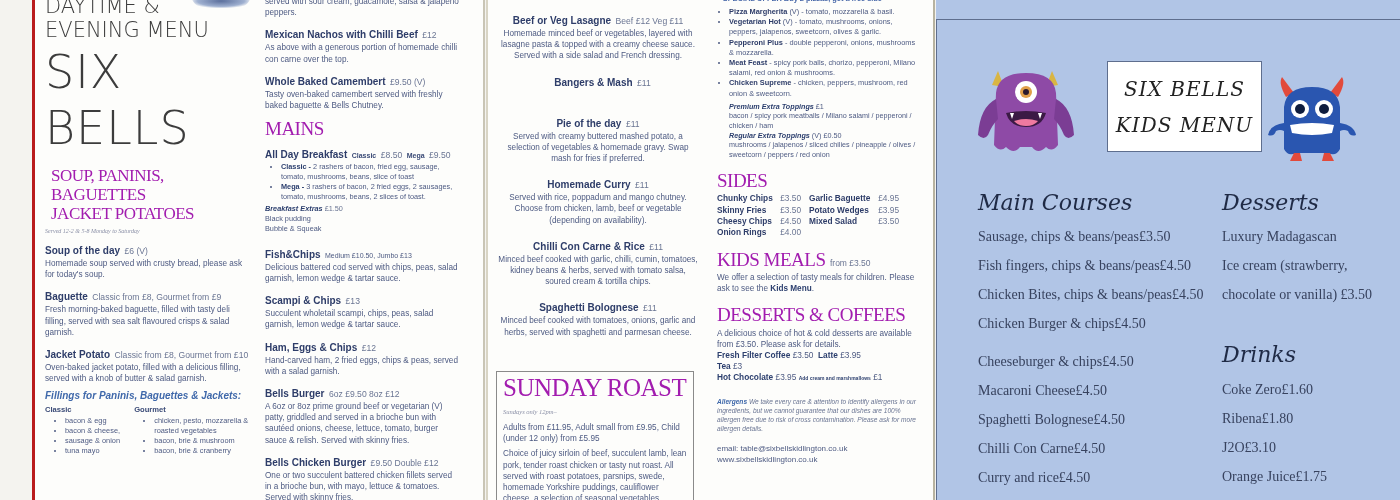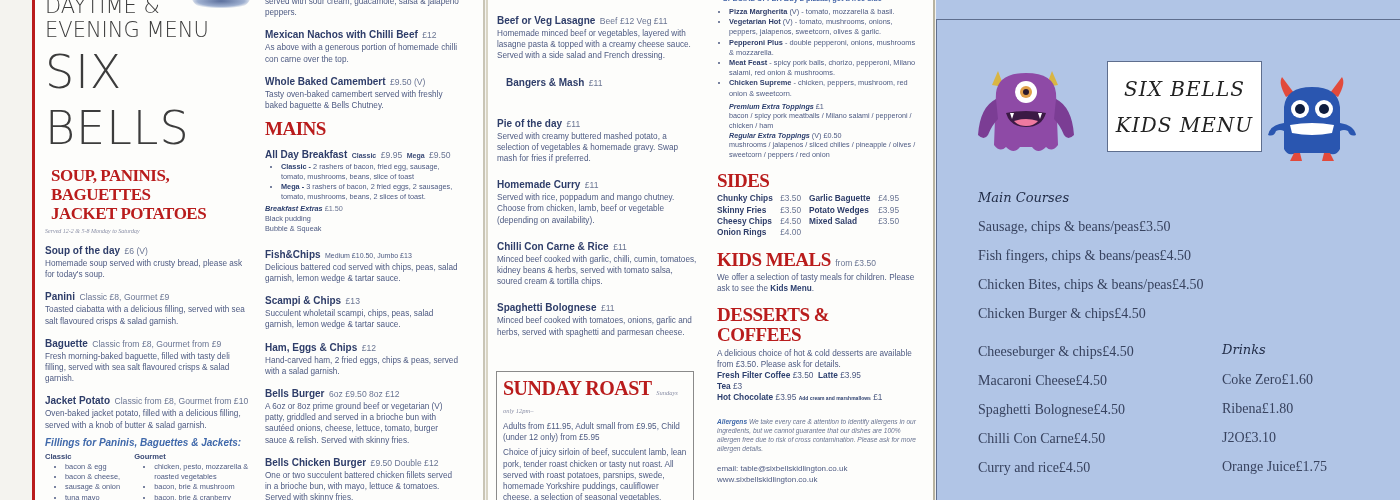--- a/index.html
+++ b/index.html
@@ -3,47 +3,47 @@
 <meta charset="utf-8">
 <style>
   html, body { margin:0; padding:0; }
   body { width:1400px; height:500px; overflow:hidden; position:relative; background:#f4f3ef; font-family:"Liberation Sans", sans-serif; }
   .page { position:absolute; top:0; height:500px; background:#fdfdfb; overflow:hidden; }
   .page.left { left:32px; width:424px; border-left:3px solid #b91c1c; border-right:2px solid #c9c5b5;padding-left:24px; }
   .page.right { left:486px; width:445px; border-left:2px solid #d8d4c4; border-right:2px solid #b8b3a0; }
   .col { position:absolute; top:0; }
   .c1 { left:10px; width:204px; }
   .c2 { left:230px; width:195px; }
-  .c3 { left:9px; width:202px; }
+  .c3 { left:9px; width:202px;text-align:center; }
   .c4 { left:229px; width:200px; }
   .navy { color:#2c3f6e; }
   .grey { color:#6a7593; }
   .txt { font-size:8.2px; line-height:11.2px; color:#4d5a82; }
   .item { margin-bottom:6px; }
   .iname { font-weight:bold; color:#2e3d69; font-size:10px; }
   .iprice { color:#6a7593; font-size:8.6px; }
   .isub { font-size:7px; font-weight:bold; color:#3a4a76; }
-  .sect { font-family:"Liberation Serif", serif; color:#b91c1c; font-size:19px; letter-spacing:-0.5px; line-height:20px; margin:4px 0 5px 0;font-weight:bold; }
+  .sect { font-family:"Liberation Serif", serif; color:#a21caf; font-size:19px; letter-spacing:-0.5px; line-height:20px; margin:4px 0 5px 0; }
   .bigtitle { font-family:"DejaVu Sans", sans-serif; color:#3c3c3c; font-weight:300; }
   ul { margin:0; padding-left:16px; }
   li { margin:0; }
   .fill-cols { display:flex; gap:10px; font-size:7.4px; line-height:10.2px; color:#4d5a82; }
   .fill-cols .h { font-weight:bold; color:#3a4a76; font-size:7.6px; }
   .fill-cols ul { padding-left:20px; }
   .pizza li { font-size:7.4px; line-height:10.2px; color:#4d5a82; }
   .pizza li b { color:#2e3d69; }
   .sides { display:grid; grid-template-columns:92px 98px; font-size:8.3px; line-height:11.2px; }
   .sides .row { display:flex; justify-content:space-between; padding-right:8px; }
   .sides b { color:#2e3d69; }
   .roast { position:absolute; left:8px; top:371px; width:198px; height:140px; border:1.5px solid #8a8a8a; padding:6px 6px; box-sizing:border-box; background:#fdfdfb; }
   .kids { position:absolute; left:936px; top:0; width:464px; height:500px; background:#b1c5e6; }
   .kids .topline { position:absolute; left:0; top:19px; width:464px; border-top:1.5px solid #5e6e8e; }
   .kids .leftline { position:absolute; left:0; top:19px; height:481px; border-left:1.5px solid #5e6e8e; }
   .kidsbox { position:absolute; left:171px; top:61px; width:153px; height:89px; background:#fff; border:1.5px solid #5e6e8e; display:flex; flex-direction:column; justify-content:center; align-items:center; font-family:"DejaVu Serif", serif; font-style:italic; font-size:20px; color:#222; letter-spacing:1px; line-height:36px; }
-  .khead { font-family:"DejaVu Serif", serif; font-style:italic; color:#1f2a45; font-size:13px; }
+  .khead { font-family:"DejaVu Serif", serif; font-style:italic; color:#1f2a45; font-size:22px; }
   .krow { display:flex; font-family:"Liberation Serif", serif; font-size:14px; color:#37425e; height:29px; align-items:center; }
   .kdes { font-family:"Liberation Serif", serif; font-size:14px; color:#37425e; line-height:29px; }
   .allergen { font-size:6.6px; line-height:9px; font-style:italic; color:#6a7593; }
 </style>
 </head>
 <body>
 
 <div class="page left">
 
   <div class="col c1" style="top:-6px;">
@@ -53,25 +53,20 @@
     <div style="position:absolute;left:146px;top:0;width:60px;height:14px;border-radius:0 0 30px 30px;background:radial-gradient(ellipse at center,#5b6f9c 0%,#9fb0d0 55%,rgba(255,255,255,0) 75%);"></div>
     <div class="sect" style="margin-top:10px;font-size:17px;line-height:19px;margin-left:6px;">
       <div>SOUP, PANINIS, BAGUETTES</div>
       <div>JACKET POTATOES</div>
     </div>
     <div style="font-family:'Liberation Serif',serif;font-style:italic;font-size:6px;color:#8a8fa6;margin-bottom:6px;">Served 12-2 &amp; 5-8 Monday to Saturday</div>
     <div class="item">
       <span class="iname">Soup of the day</span>
       <span class="iprice">£6 (V)</span>
       <div class="txt">Homemade soup served with crusty bread, please ask for today's soup.</div>
-    </div>
-    <div class="item">
-      <span class="iname">Panini</span>
-      <span class="iprice">Classic £8, Gourmet £9</span>
-      <div class="txt">Toasted ciabatta with a delicious filling, served with sea salt flavoured crisps &amp; salad garnish.</div>
     </div>
     <div class="item">
       <span class="iname">Baguette</span>
       <span class="iprice">Classic from £8, Gourmet from £9</span>
       <div class="txt">Fresh morning-baked baguette, filled with tasty deli filling, served with sea salt flavoured crisps &amp; salad garnish.</div>
     </div>
     <div class="item">
       <span class="iname">Jacket Potato</span>
       <span class="iprice">Classic from £8, Gourmet from £10</span>
       <div class="txt">Oven-baked jacket potato, filled with a delicious filling, served with a knob of butter &amp; salad garnish.</div>
@@ -111,21 +106,21 @@
     </div>
     <div class="item">
       <span class="iname">Whole Baked Camembert</span>
       <span class="iprice">£9.50 (V)</span>
       <div class="txt">Tasty oven-baked camembert served with freshly baked baguette &amp; Bells Chutney.</div>
     </div>
     <div class="sect" style="font-size:19px;margin-top:8px;">MAINS</div>
     <div style="margin-bottom:6px;">
       <span class="iname">All Day Breakfast</span>
       <span class="isub">Classic</span>
-      <span class="iprice">£9.95</span>
+      <span class="iprice">£8.50</span>
       <span class="isub">Mega</span>
       <span class="iprice">£9.50</span>
       <ul class="txt" style="font-size:7.3px;line-height:9.8px;">
         <li><b class="navy">Classic -</b> <span>2 rashers of bacon, fried egg, sausage, tomato, mushrooms, beans, slice of toast</span></li>
         <li><b class="navy">Mega -</b> <span>3 rashers of bacon, 2 fried eggs, 2 sausages, tomato, mushrooms, beans, 2 slices of toast.</span></li>
       </ul>
       <div class="txt" style="font-size:7.3px;line-height:9.8px;margin-top:3px;">
         <b><i class="navy">Breakfast Extras</i></b>
         <span class="grey">£1.50</span>
         <div>Black pudding</div>
@@ -189,21 +184,21 @@
       <div class="txt">Minced beef cooked with garlic, chilli, cumin, tomatoes, kidney beans &amp; herbs, served with tomato salsa, soured cream &amp; tortilla chips.</div>
     </div>
     <div class="item">
       <span class="iname">Spaghetti Bolognese</span>
       <span class="iprice">£11</span>
       <div class="txt">Minced beef cooked with tomatoes, onions, garlic and herbs, served with spaghetti and parmesan cheese.</div>
     </div>
   </div>
   <div class="roast">
     <div>
-      <span class="sect" style="font-size:20px;">SUNDAY ROAST</span>
+      <span class="sect" style="font-size:25px;">SUNDAY ROAST</span>
       <span style="font-family:'Liberation Serif',serif;font-style:italic;font-size:6.5px;color:#8a8fa6;">Sundays only 12pm–</span>
     </div>
     <div class="txt grey" style="margin-top:4px;">Adults from £11.95, Adult small from £9.95, Child (under 12 only) from £5.95</div>
     <div class="txt" style="margin-top:4px;">Choice of juicy sirloin of beef, succulent lamb, lean pork, tender roast chicken or tasty nut roast. All served with roast potatoes, parsnips, swede, homemade Yorkshire puddings, cauliflower cheese, a selection of seasonal vegetables, delicious homemade gravy (as much as you like)</div>
   </div>
 
   <div class="col c4" style="top:-6px;">
     <div style="font-size:7.4px;font-weight:bold;color:#4767a8;">**SPECIAL OFFER Buy 2 pizzas, get a free side**</div>
     <ul class="pizza" style="margin-top:4px;padding-left:12px;">
       <li><b>Pizza Margherita</b> <span>(V) -</span> <span>tomato, mozzarella &amp; basil.</span></li>
@@ -352,20 +347,28 @@
           <span>Chilli Con Carne</span>
           <span>£4.50</span>
         </div>
       <div class="krow">
           <span>Curry and rice</span>
           <span>£4.50</span>
         </div>
     </div>
   </div>
 
+  <div style="position:absolute;left:286px;top:190px;width:160px;">
+    <div class="khead">Desserts</div>
+    <div style="margin-top:7px;">
+      <div class="kdes">Luxury Madagascan</div>
+      <div class="kdes">Ice cream (strawberry,</div>
+      <div class="kdes">chocolate or vanilla) £3.50</div>
+    </div>
+  </div>
 
   <div style="position:absolute;left:286px;top:342px;width:132px;">
     <div class="khead">Drinks</div>
     <div style="margin-top:8px;">
       <div class="krow">
           <span>Coke Zero</span>
           <span>£1.60</span>
         </div>
       <div class="krow">
           <span>Ribena</span>

